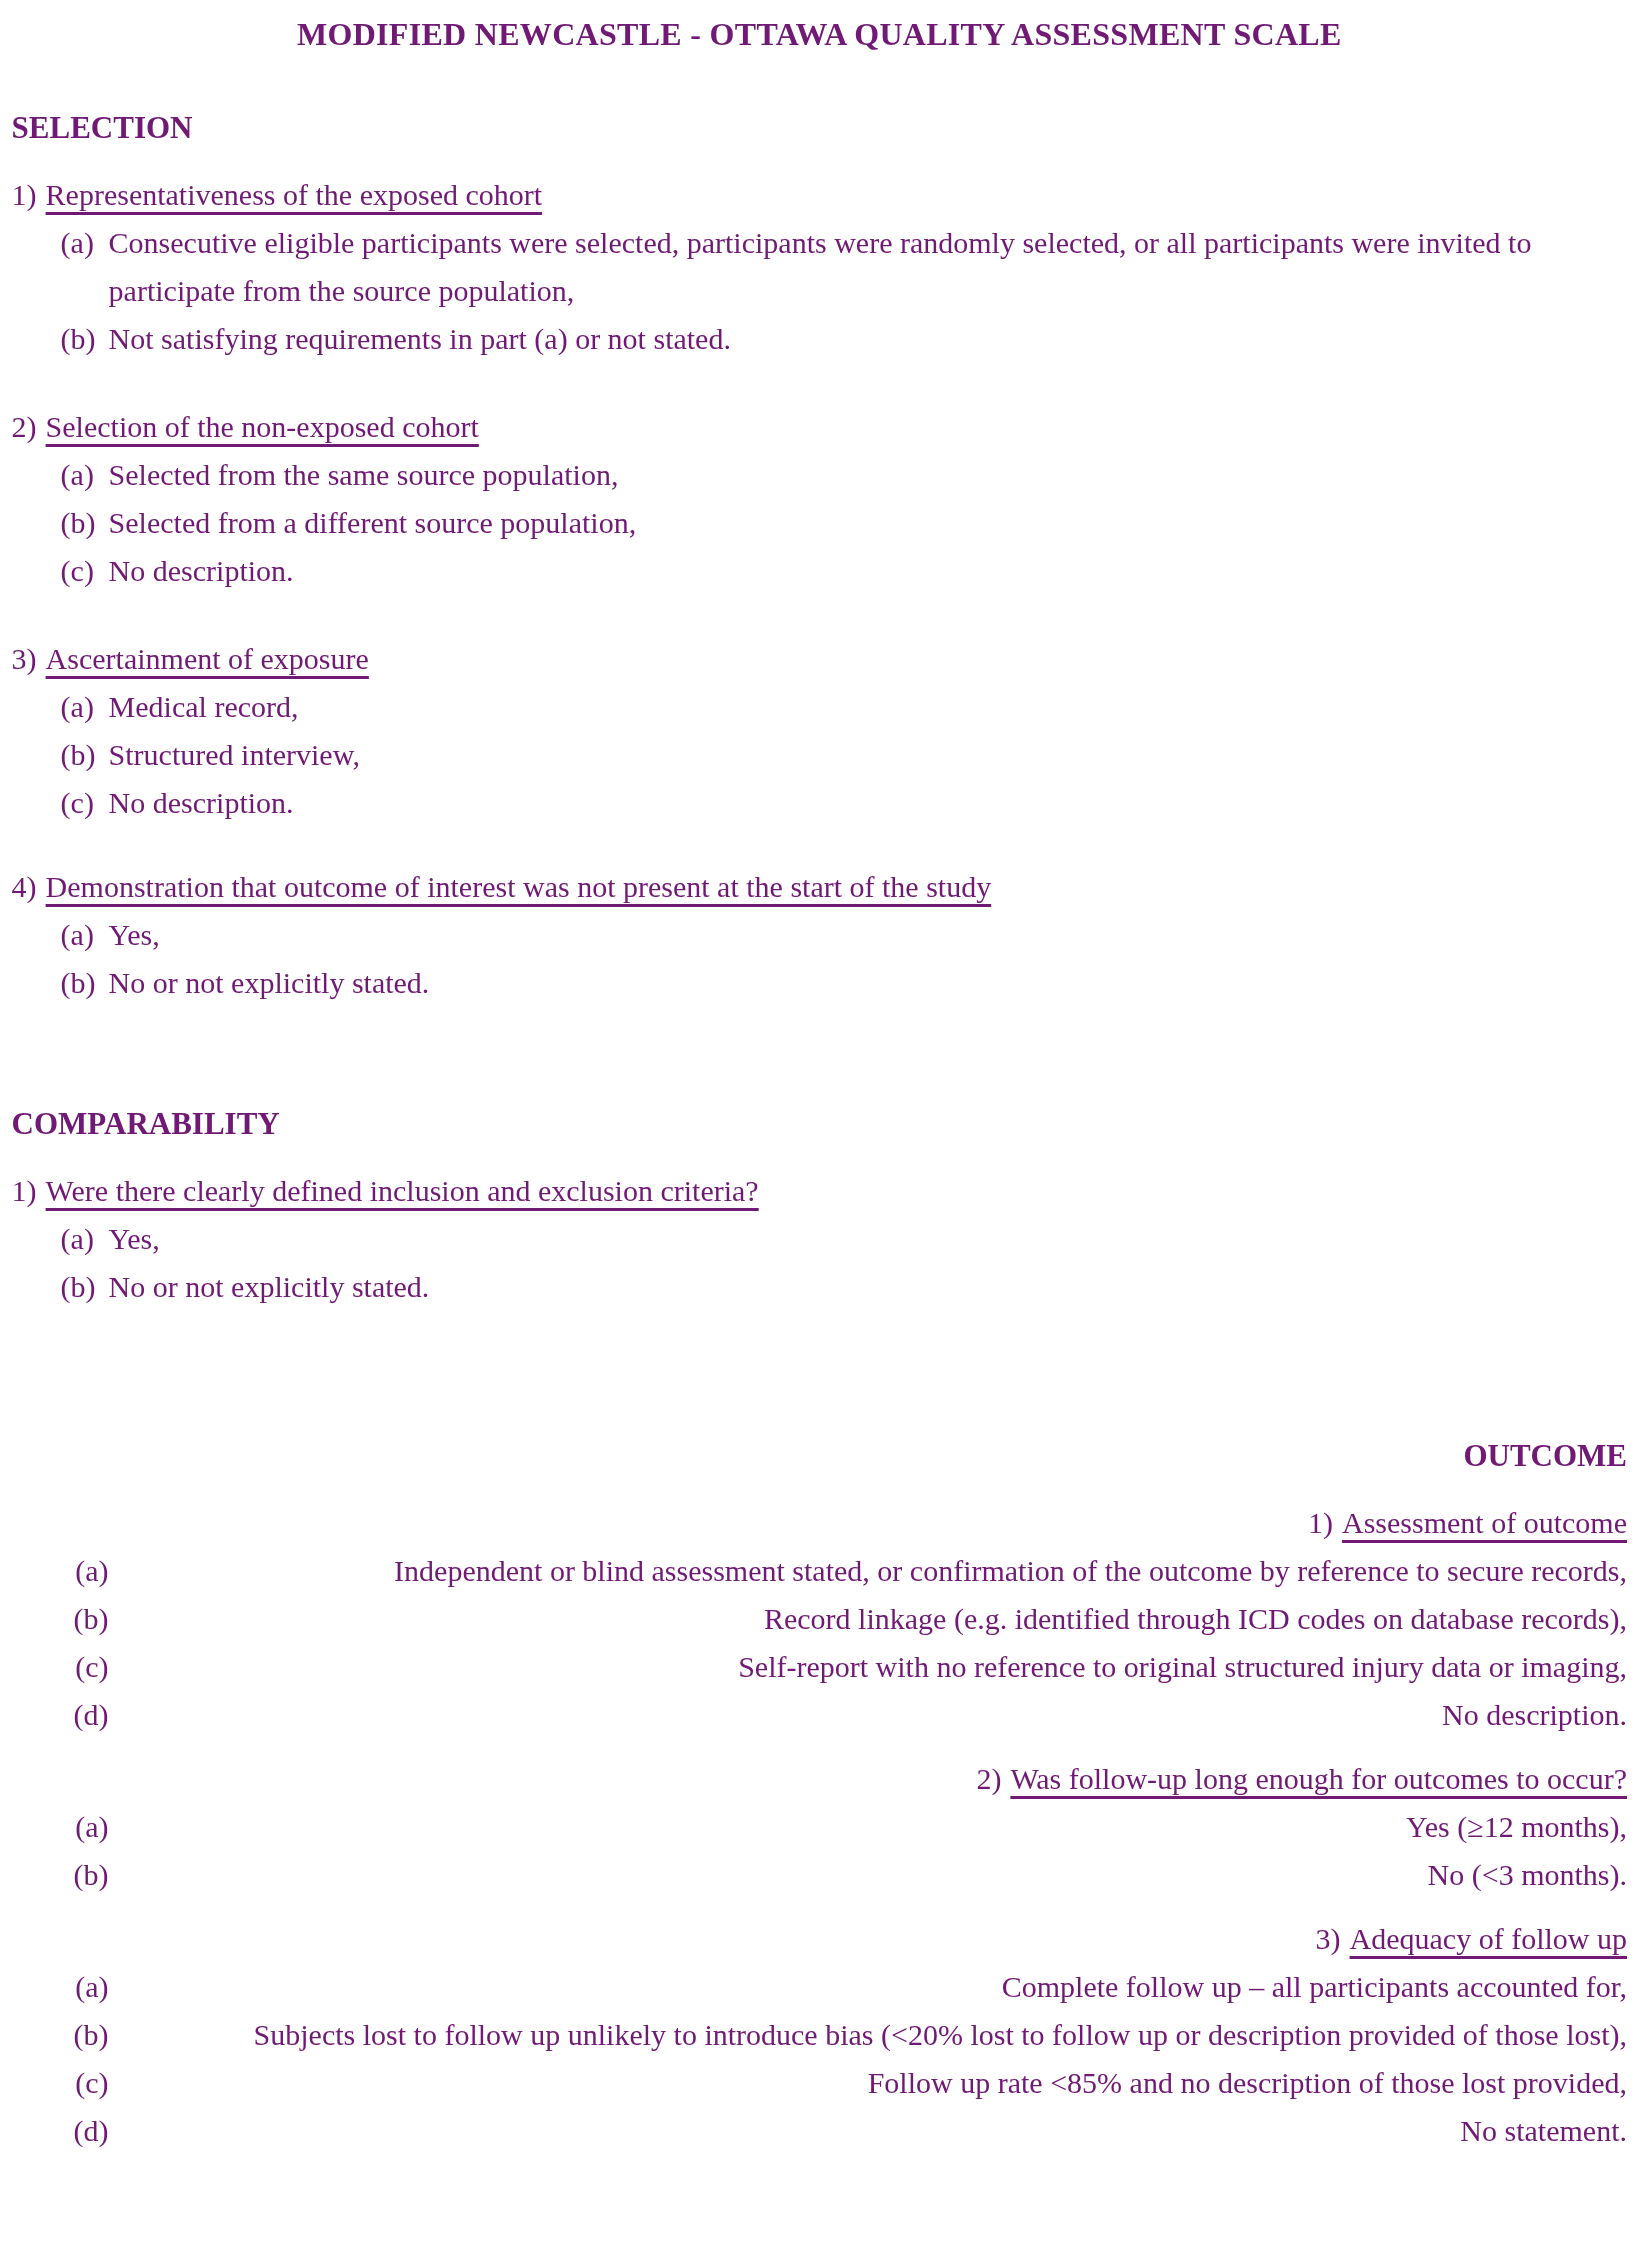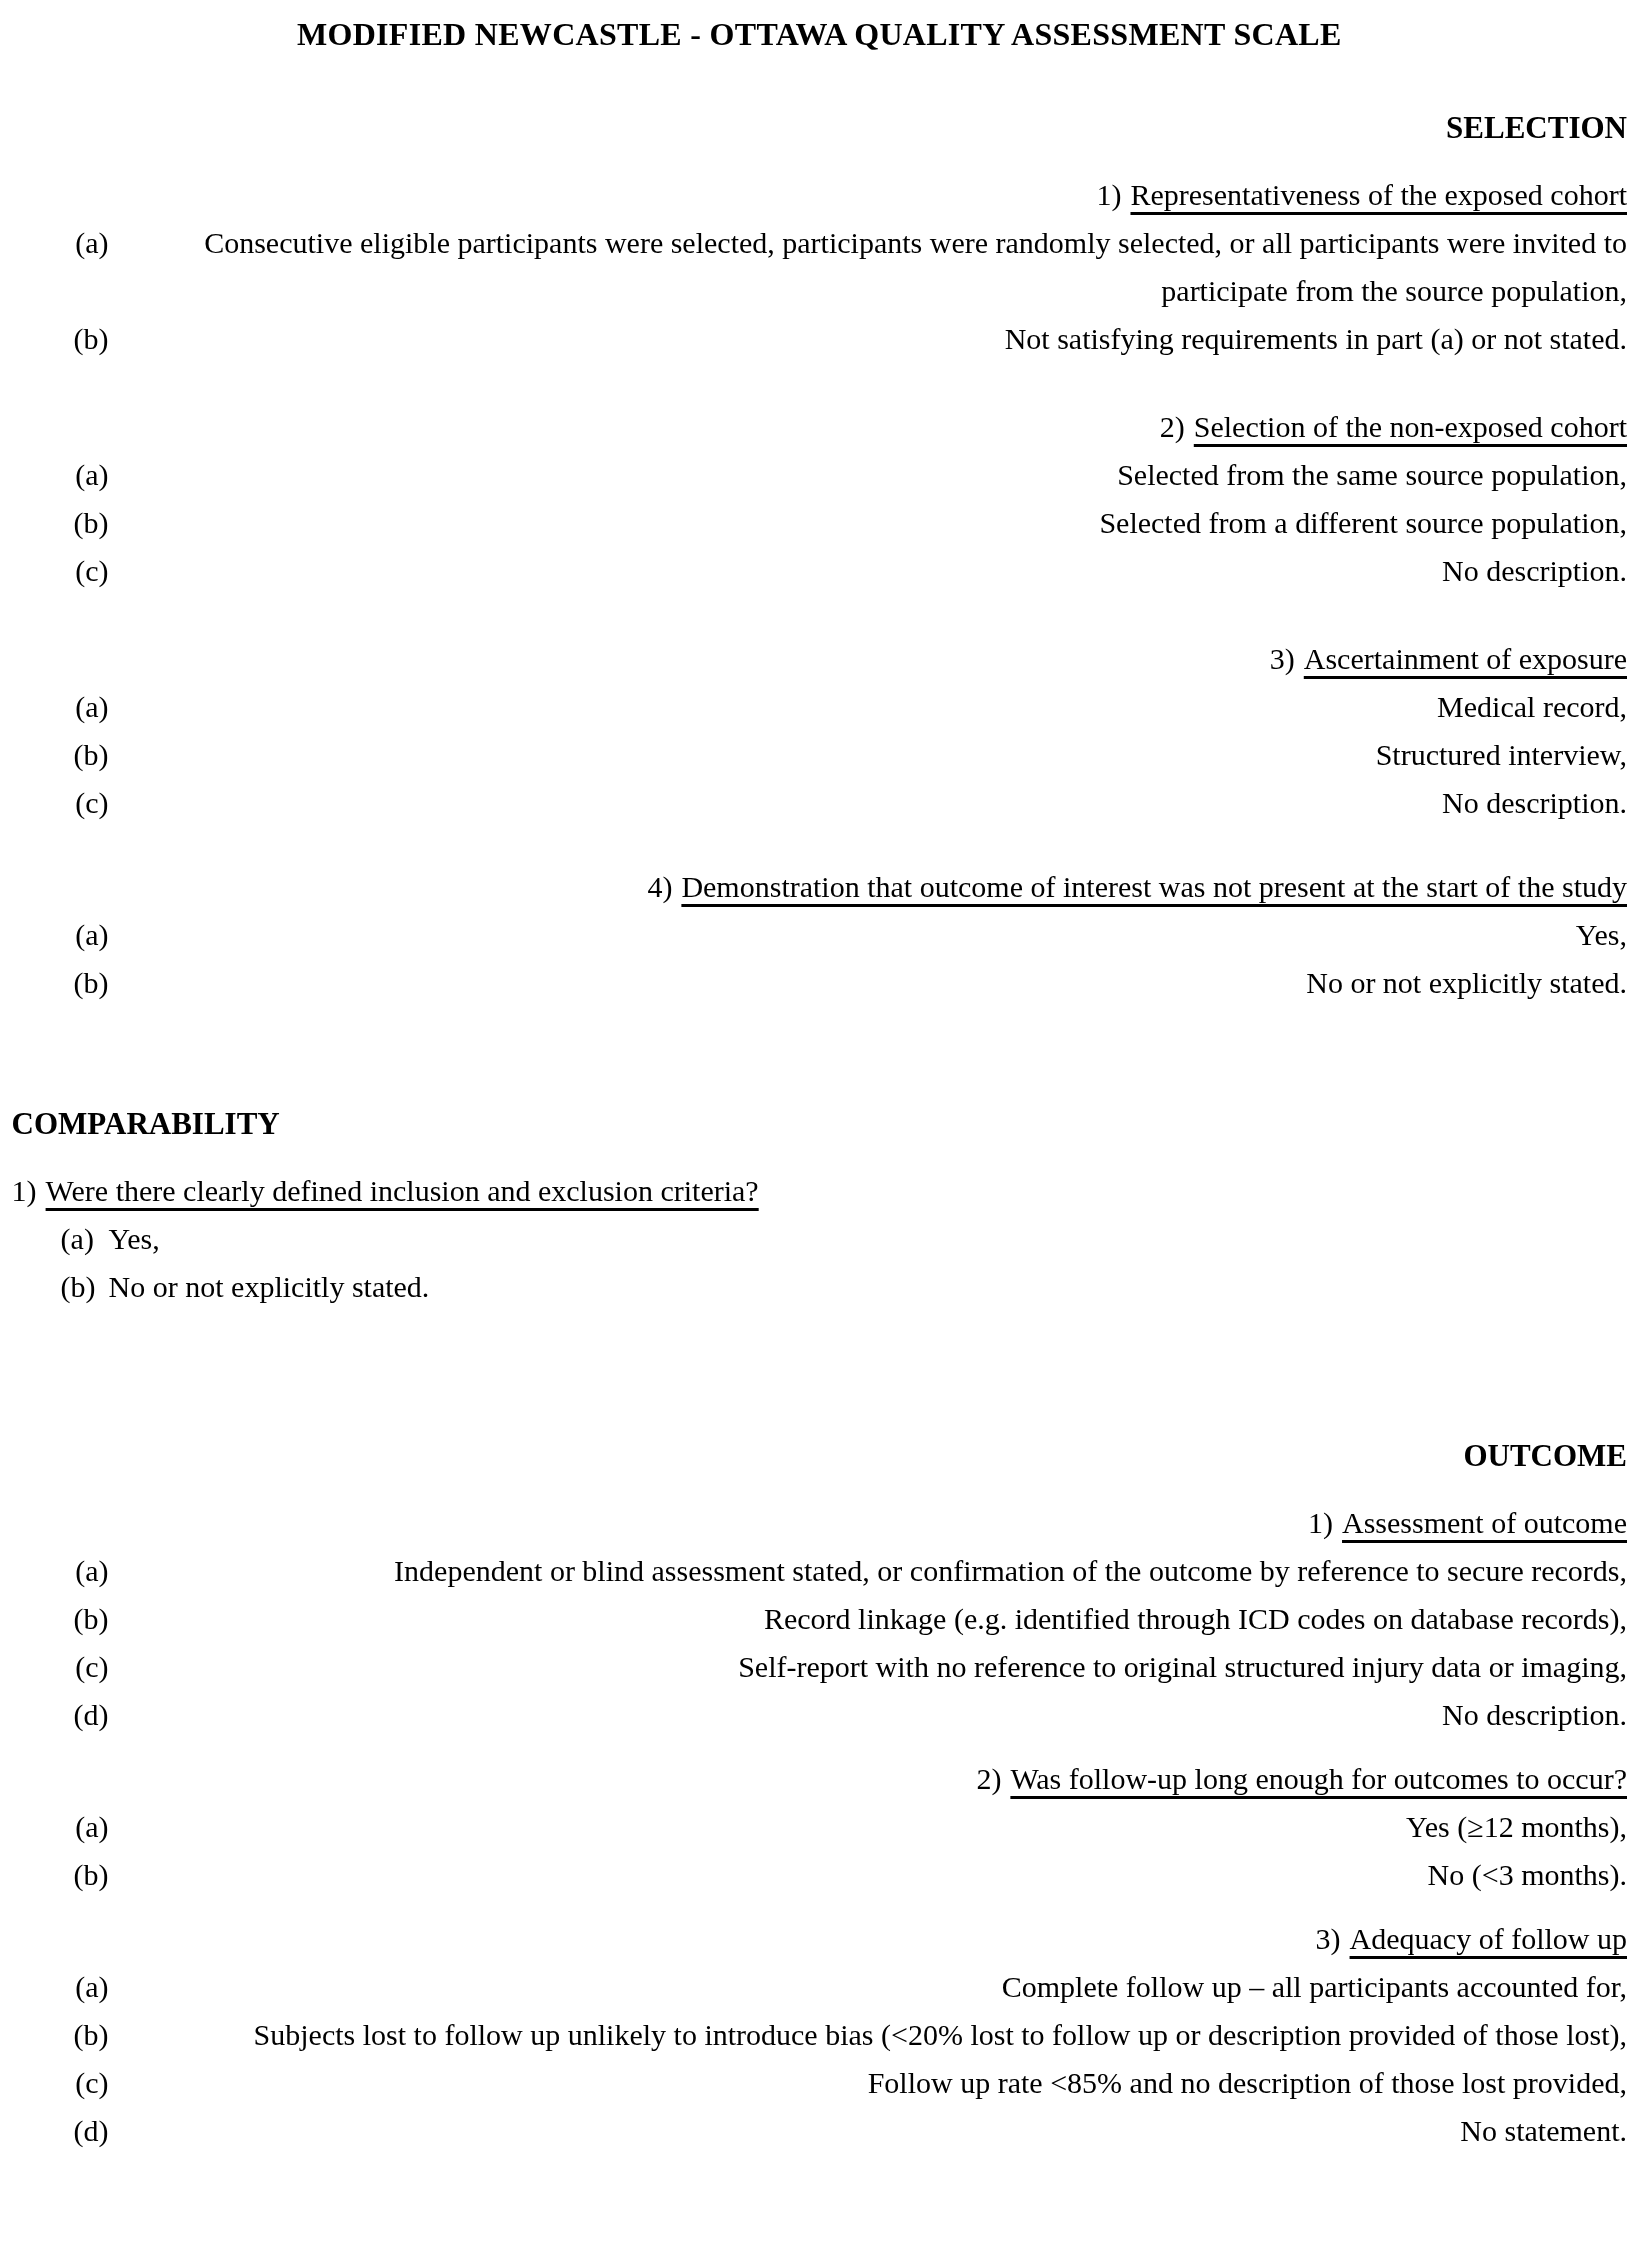--- a/index.html
+++ b/index.html
@@ -8,36 +8,36 @@
     height: 2261px;
     background: #ffffff;
     overflow: hidden;
   }
   .page {
     box-sizing: border-box;
     width: 100%;
     height: 100%;
     padding: 9px 7px 0 11.6px;
     font-family: "Liberation Serif", "DejaVu Serif", serif;
-    color: #000000;
+    color: #701a75;
     font-size: 30px;
     line-height: 48px;
   }
   .doc-title {
     text-align: center;
     font-weight: bold;
     font-size: 32px;
     line-height: 50px;
     letter-spacing: 0.3px;
   }
   .section-heading {
     font-weight: bold;
     font-size: 31px;
   }
-  .sec-0 { margin-top: 45px; text-align: right; }
+  .sec-0 { margin-top: 45px; }
   .sec-1 { margin-top: 93px; }
   .sec-2 { margin-top: 121px; text-align: right; }
   .item { margin-top: 40px; }
   .sec-2 .item { margin-top: 16px; }
   .sec-0 .item-3 { margin-top: 36px; }
   .item.first { margin-top: 19px; }
   .item-number {
     display: inline-block;
     margin-right: 9px;
   }

